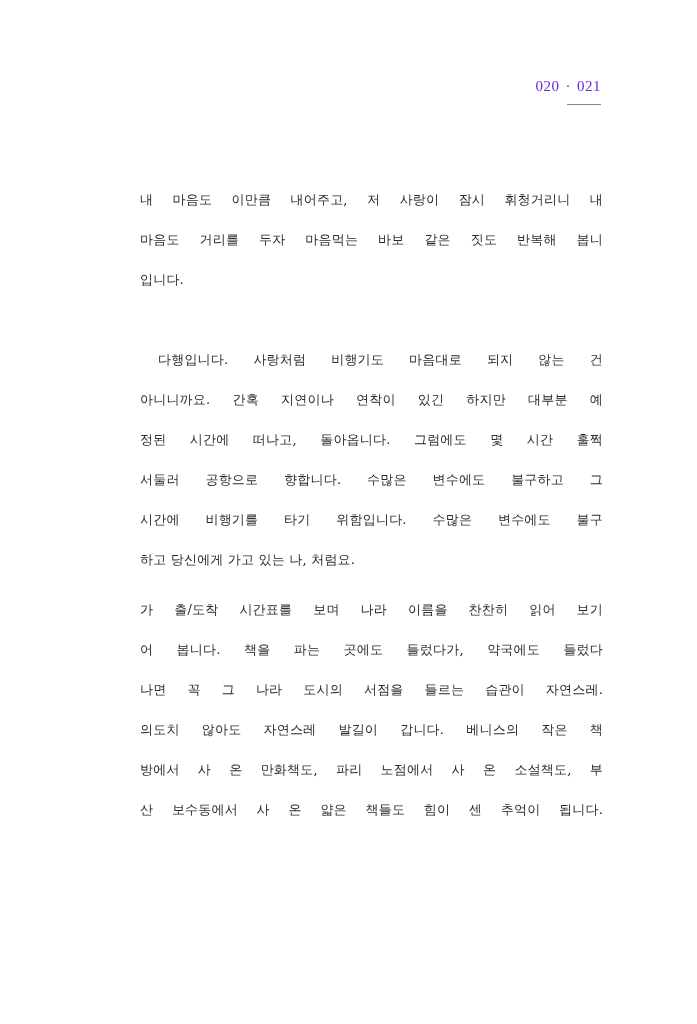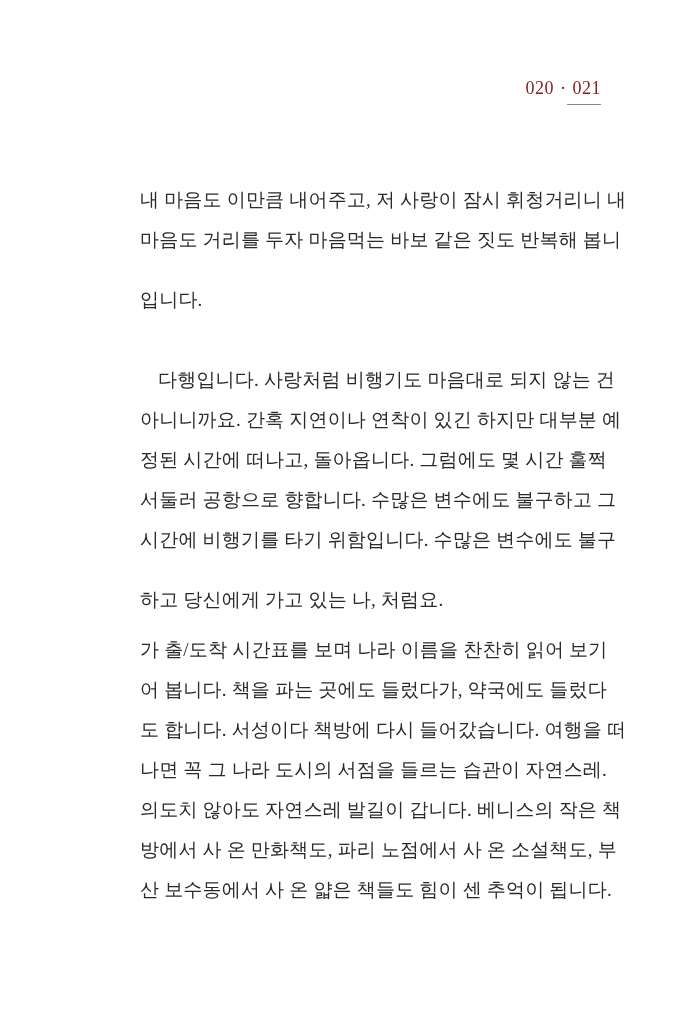--- a/index.html
+++ b/index.html
@@ -13,23 +13,23 @@
       position: relative;
       overflow: hidden;
       font-family: "DejaVu Serif", "Liberation Serif", serif;
       color: #2a2a2a;
     }
     .page-number {
       position: absolute;
       top: 78px;
       right: 96px;
       font-family: "Liberation Serif", "DejaVu Serif", serif;
-      font-size: 18px;
+      font-size: 15px;
       letter-spacing: 0.5px;
-      color: #7f1d1d;
+      color: #6d28d9;
       text-align: right;
       white-space: nowrap;
     }
     .page-number .sep {
       display: inline-block;
       margin: 0 6px;
     }
     .page-rule {
       position: absolute;
       top: 104px;
@@ -44,30 +44,28 @@
       top: 184px;
       width: 463px;
     }
     .paragraph {
       margin: 0 0 10px 0;
     }
     .line {
       display: block;
       height: 40px;
       line-height: 32px;
-      font-size: 19px;
+      font-size: 13px;
       white-space: nowrap;
       text-align: justify;
       text-align-last: justify;
       letter-spacing: 0.2px;
-      font-family: Liberation Serif, serif;
     }
     .line.last {
       text-align-last: left;
-      margin-top: 20px;
     }
     .line.indent {
       padding-left: 18px;
       margin-top: 40px;
     }
   </style>
 </head>
 <body>
 
 <div class="page-number">
@@ -88,20 +86,19 @@
     <span class="line">아니니까요. 간혹 지연이나 연착이 있긴 하지만 대부분 예</span>
     <span class="line">정된 시간에 떠나고, 돌아옵니다. 그럼에도 몇 시간 훌쩍</span>
     <span class="line">서둘러 공항으로 향합니다. 수많은 변수에도 불구하고 그</span>
     <span class="line">시간에 비행기를 타기 위함입니다. 수많은 변수에도 불구</span>
     <span class="line last">하고 당신에게 가고 있는 나, 처럼요.</span>
   </div>
 
   <div class="paragraph">
     <span class="line">가 출/도착 시간표를 보며 나라 이름을 찬찬히 읽어 보기</span>
     <span class="line">어 봅니다. 책을 파는 곳에도 들렀다가, 약국에도 들렀다</span>
-    <span class="line">도 합니다. 서성이다 책방에 다시 들어갔습니다. 여행을 떠</span>
     <span class="line">나면 꼭 그 나라 도시의 서점을 들르는 습관이 자연스레.</span>
     <span class="line">의도치 않아도 자연스레 발길이 갑니다. 베니스의 작은 책</span>
     <span class="line">방에서 사 온 만화책도, 파리 노점에서 사 온 소설책도, 부</span>
     <span class="line">산 보수동에서 사 온 얇은 책들도 힘이 센 추억이 됩니다.</span>
   </div>
 
 </div>
 
 </body></html>

